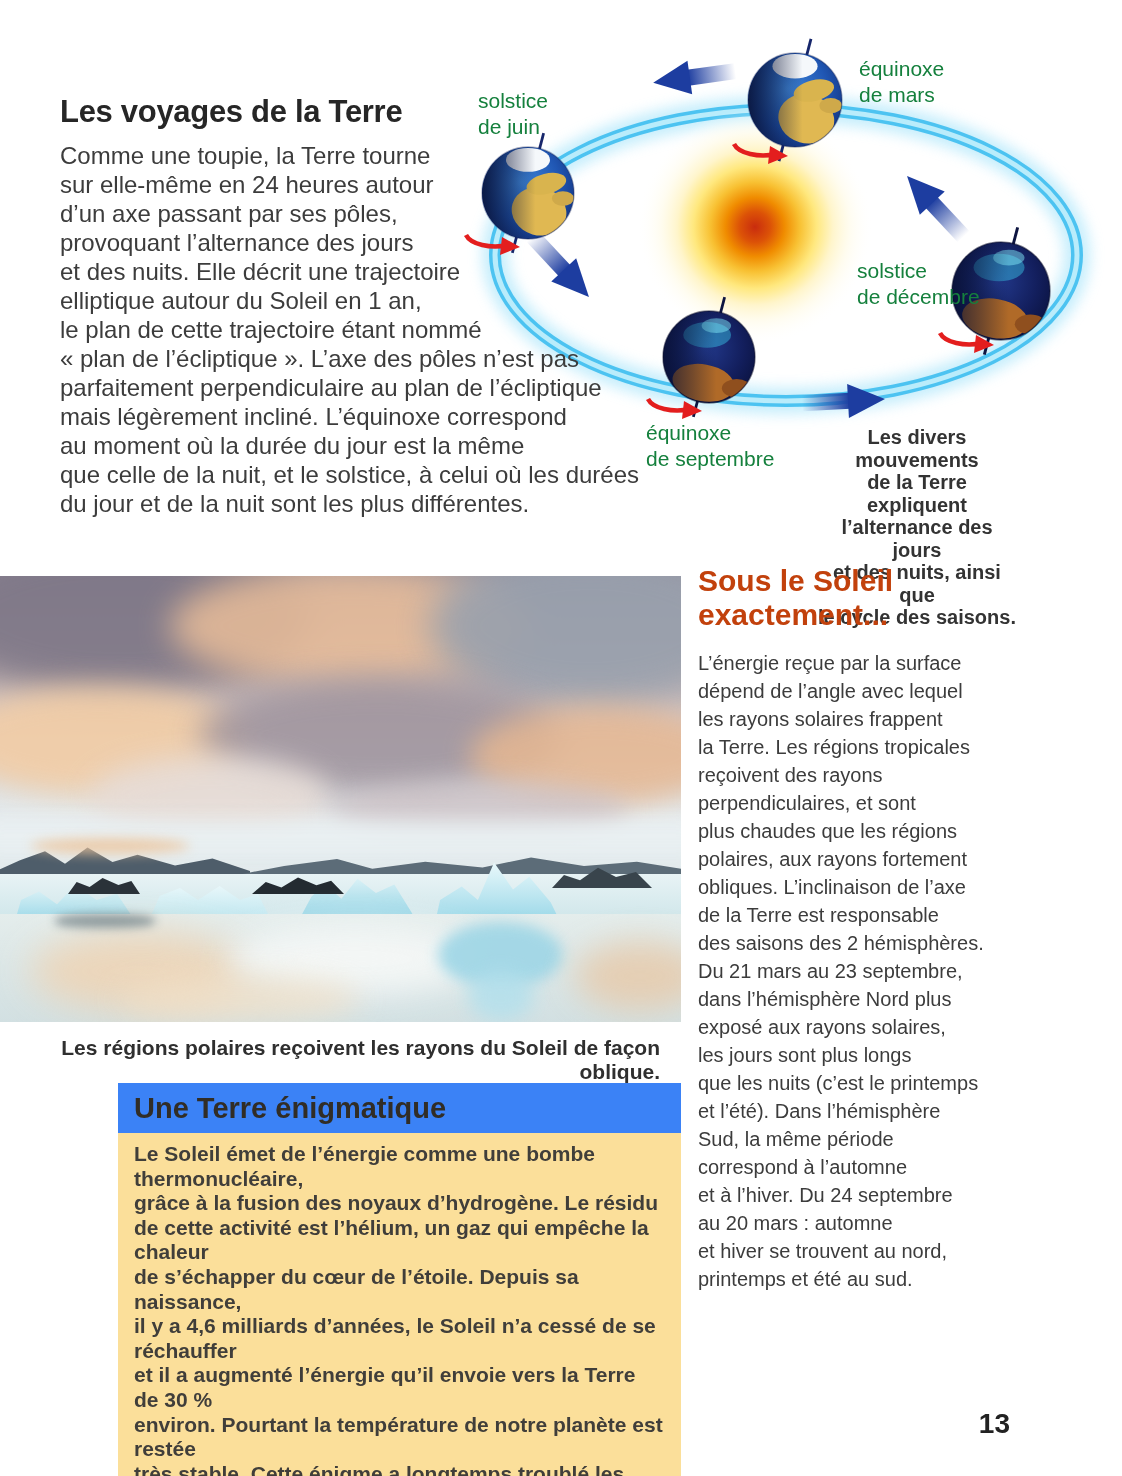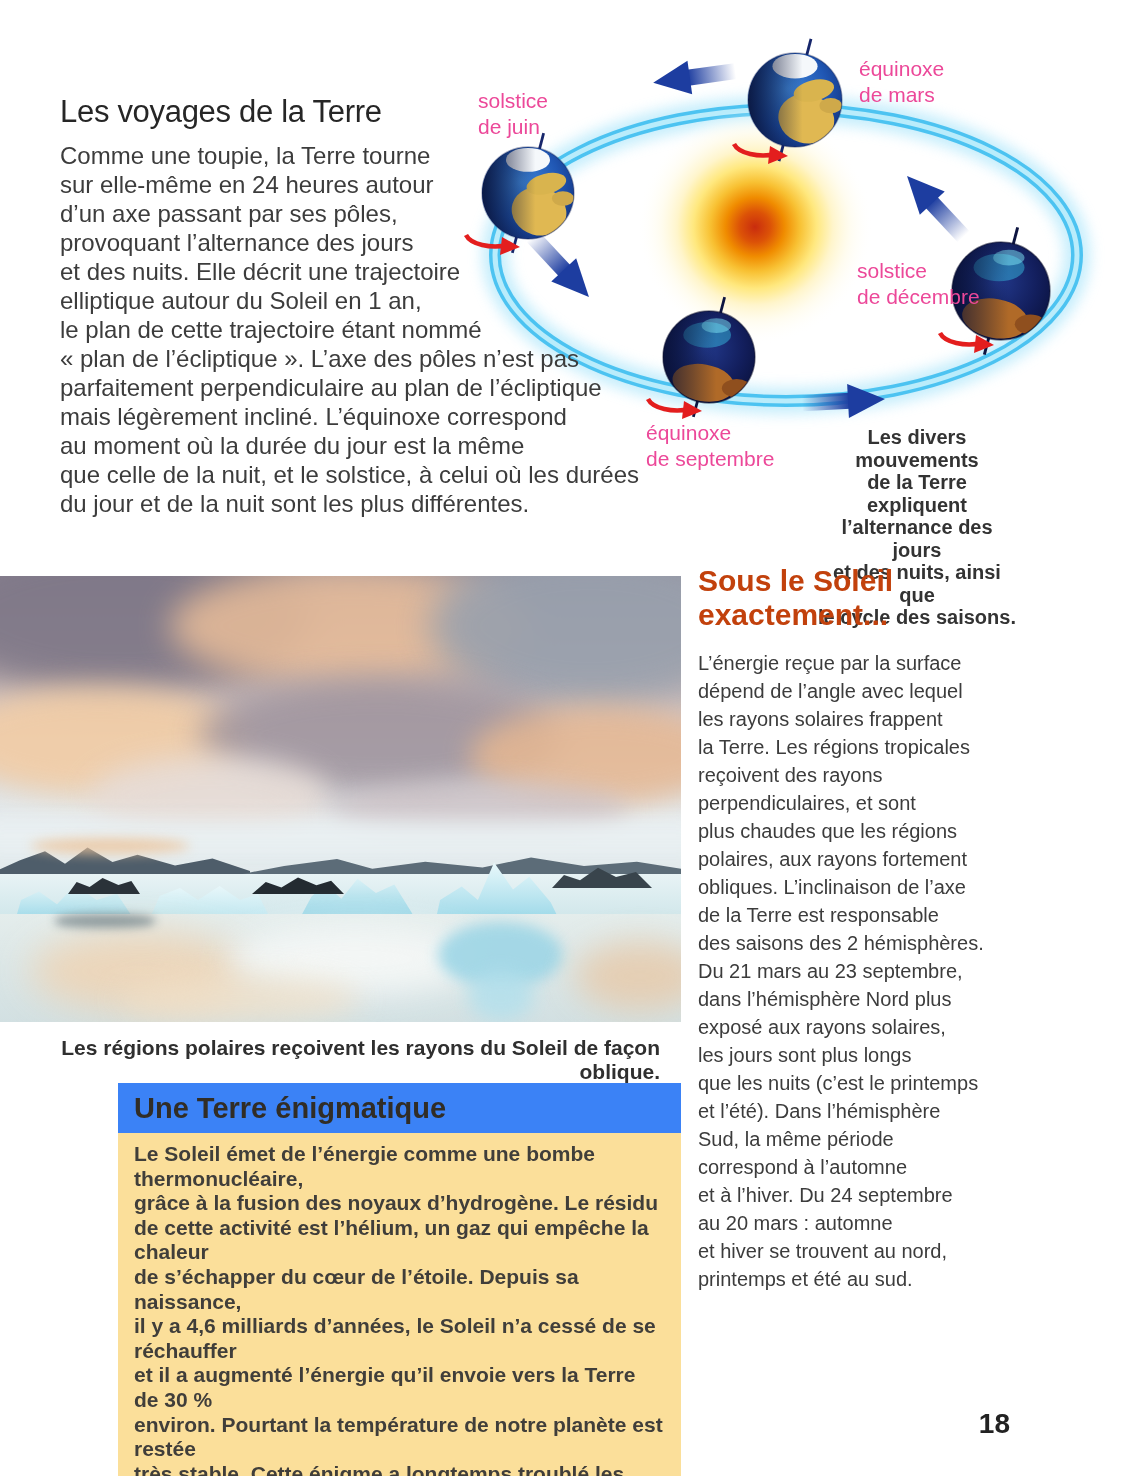--- a/index.html
+++ b/index.html
@@ -2,25 +2,25 @@
 <html><head>
 <meta charset="utf-8">
 <style>
   html,body{margin:0;padding:0;background:#ffffff;}
   .page{
     position:relative;width:1122px;height:1476px;background:#ffffff;overflow:hidden;
     font-family:"Liberation Sans", sans-serif;color:#3a3a3a;
   }
   .prewrap{white-space:pre-line;}
   
-  .h-main{position:absolute;left:60px;top:94px;margin:0;font-size:31px;font-weight:normal;color:#262626;letter-spacing:-0.3px;}
+  .h-main{position:absolute;left:60px;top:94px;margin:0;font-size:31px;font-weight:bold;color:#262626;letter-spacing:-0.3px;}
   .left-body{position:absolute;left:60px;top:141px;width:600px;margin:0;font-size:24px;line-height:29px;color:#3c3c3c;}
   
   .diagram-svg{position:absolute;left:430px;top:18px;width:692px;height:548px;}
-  .dlabel{position:absolute;font-size:21px;line-height:26px;color:#ec4899;}
+  .dlabel{position:absolute;font-size:21px;line-height:26px;color:#15803d;}
   .dcaption{position:absolute;left:818px;top:426px;width:198px;text-align:center;font-size:20px;line-height:22.5px;font-weight:bold;color:#333;}
   
   .photo{position:absolute;left:0;top:576px;width:681px;height:446px;overflow:hidden;
     background:linear-gradient(180deg,#948c9a 0%,#ab9fa6 9%,#c2b3b2 20%,#d3c8c8 33%,#dde2e5 47%,#e9eef0 58%,#d4dee2 62%,#e3ebec 67%,#d8e5e6 74%,#dbe7e7 100%);}
   .ph{position:absolute;border-radius:50%;}
   .photo-caption{position:absolute;left:40px;top:1036px;width:620px;margin:0;text-align:right;font-size:21px;font-weight:bold;color:#2f2f2f;}
   
   .infobox{position:absolute;left:118px;top:1083px;width:563px;}
   .infobox-header{height:50px;line-height:50px;padding-left:16px;font-size:29px;font-weight:bold;color:#312d26;}
   .infobox-body{margin:0;padding:9px 16px 13px 16px;font-size:21px;font-weight:bold;line-height:24.6px;color:#403e3a;}
@@ -230,15 +230,15 @@
 les jours sont plus longs
 que les nuits (c’est le printemps
 et l’été). Dans l’hémisphère
 Sud, la même période
 correspond à l’automne
 et à l’hiver. Du 24 septembre
 au 20 mars : automne
 et hiver se trouvent au nord,
 printemps et été au sud.</p>
 
-  <div class="page-number">18</div>
+  <div class="page-number">13</div>
 
 </div>
 
 </body></html>

